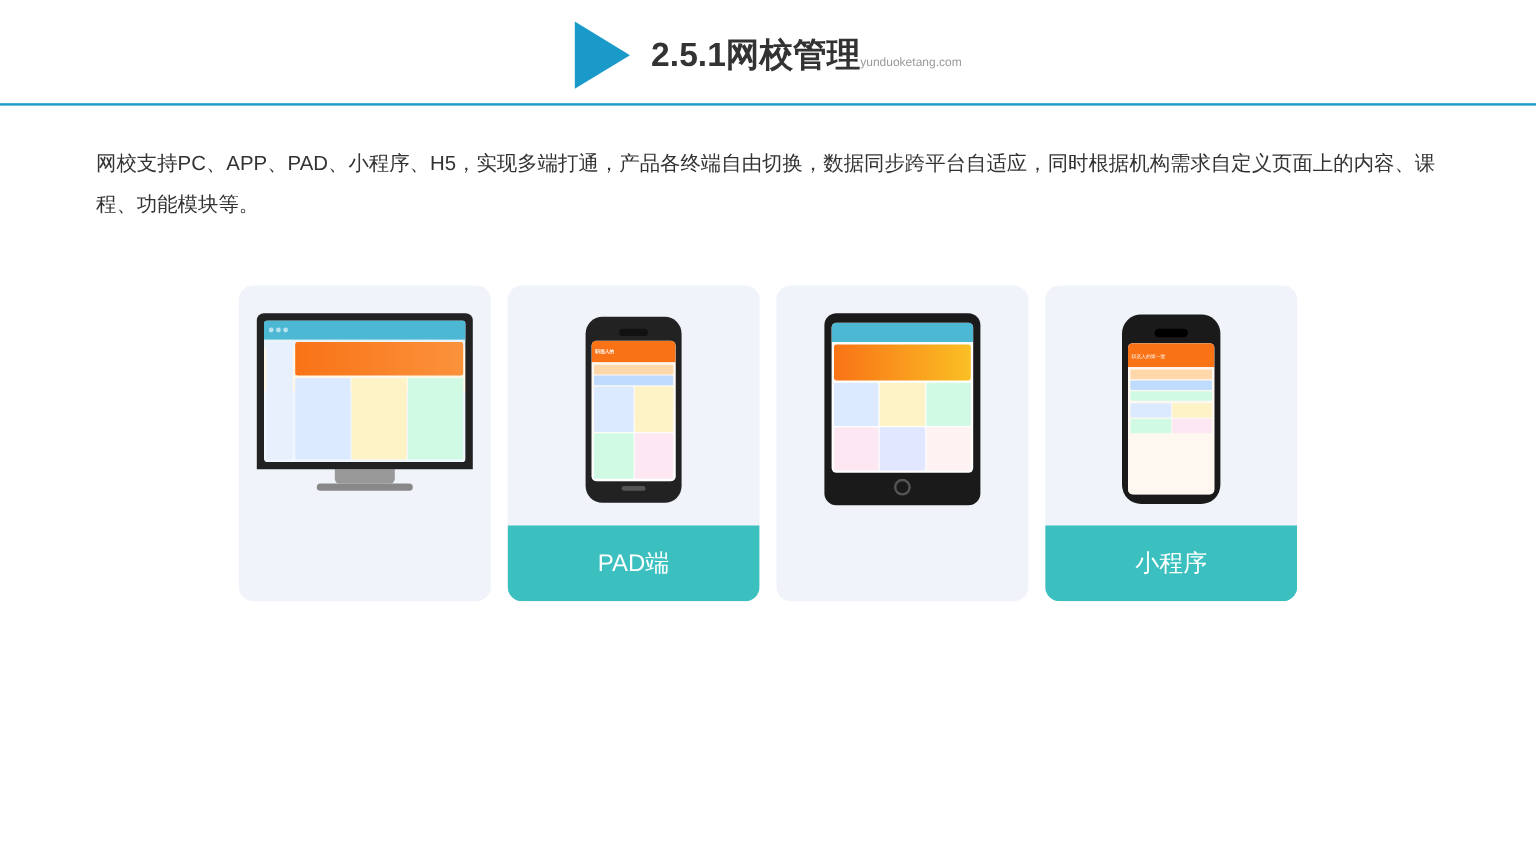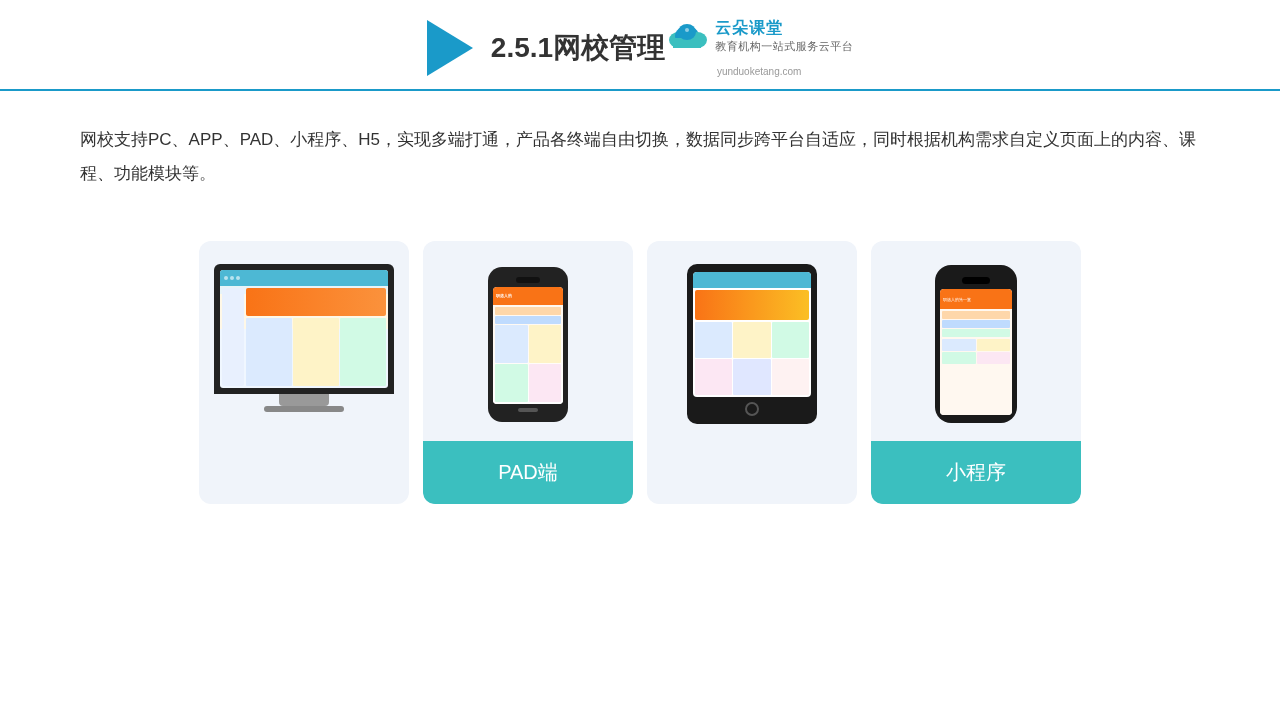--- a/index.html
+++ b/index.html
@@ -425,36 +425,20 @@
 <body>
 
 <div class="header">
   <div class="header-left">
     <div class="logo-triangle"></div>
     <h1 class="page-title">
       <span>2.5.1</span><span>网校管理</span>
     </h1>
   </div>
   <div class="header-right">
-    <div class="brand-logo">
-
-      <svg width="44" height="32" viewBox="0 0 44 32">
-        <ellipse cx="14" cy="20" rx="10" ry="8" fill="#3bbfbf"></ellipse>
-        <ellipse cx="22" cy="16" rx="12" ry="10" fill="#1a9ac9"></ellipse>
-        <ellipse cx="32" cy="20" rx="10" ry="8" fill="#3bbfbf"></ellipse>
-        <rect x="8" y="18" width="28" height="10" fill="#3bbfbf"></rect>
-        <ellipse cx="22" cy="12" rx="9" ry="8" fill="#1a9ac9"></ellipse>
-
-        <circle cx="22" cy="10" r="2" fill="white" opacity="0.5"></circle>
-      </svg>
-      <div>
-        <div class="brand-name">云朵课堂</div>
-        <div class="brand-sub">教育机构一站式服务云平台</div>
-      </div>
-    </div>
     <div class="brand-url">yunduoketang.com</div>
   </div>
 </div>
 
 <div class="description">
   <p>网校支持PC、APP、PAD、小程序、H5，实现多端打通，产品各终端自由切换，数据同步跨平台自适应，同时根据机构需求自定义页面上的内容、课程、功能模块等。</p>
 </div>
 
 <div class="cards-container">
 

